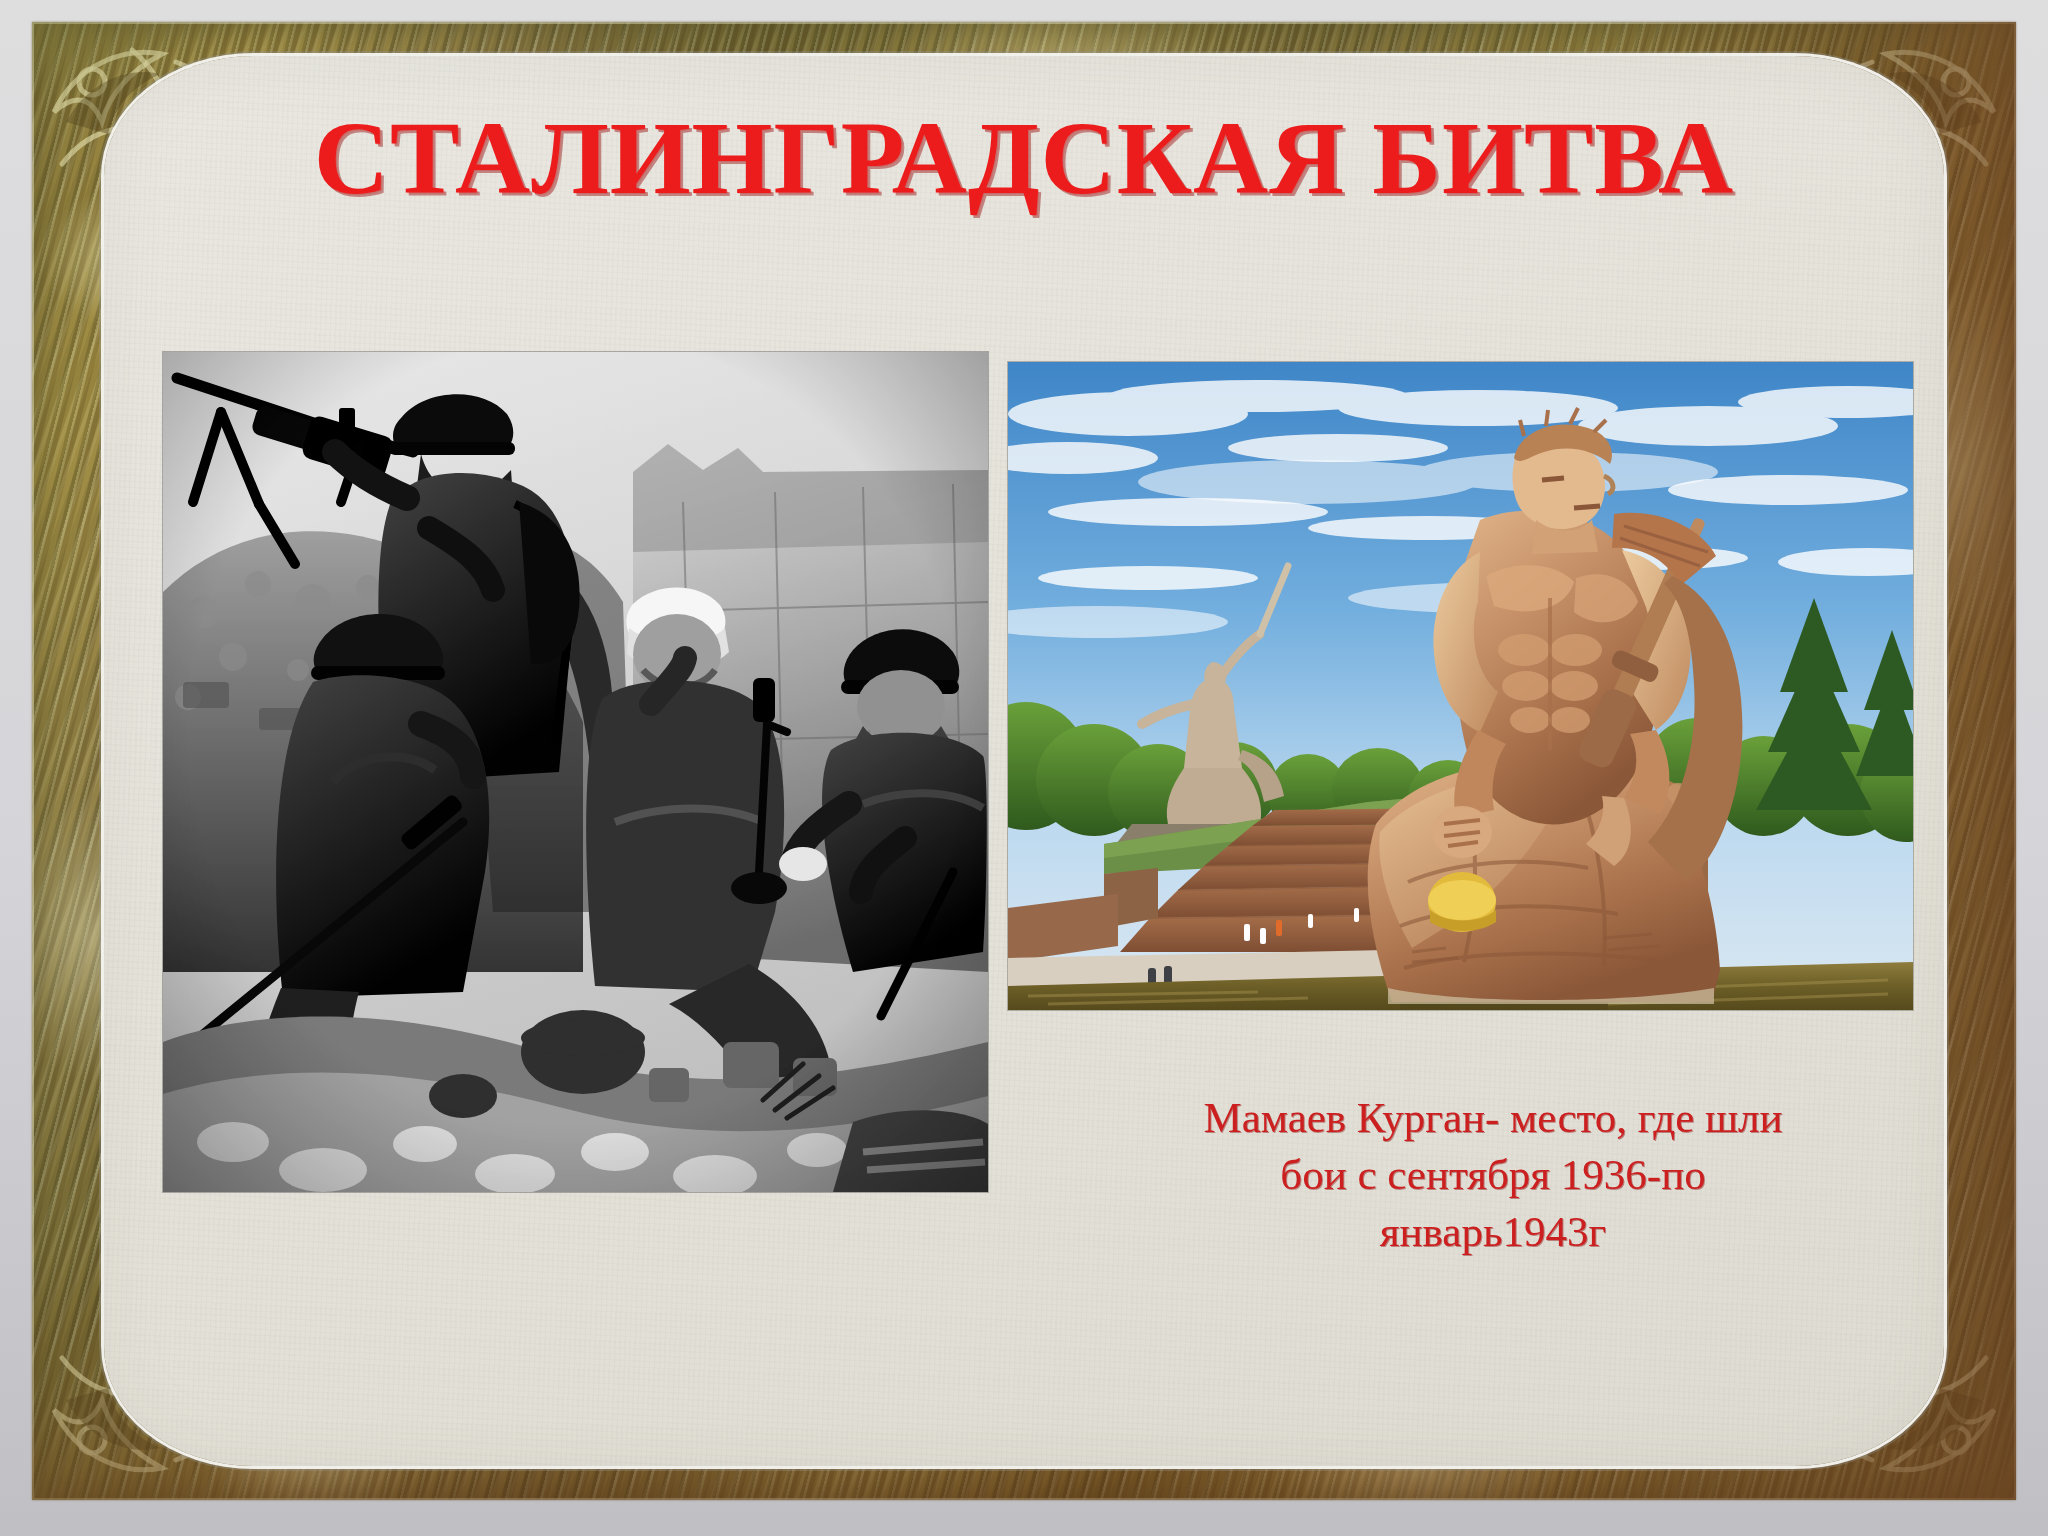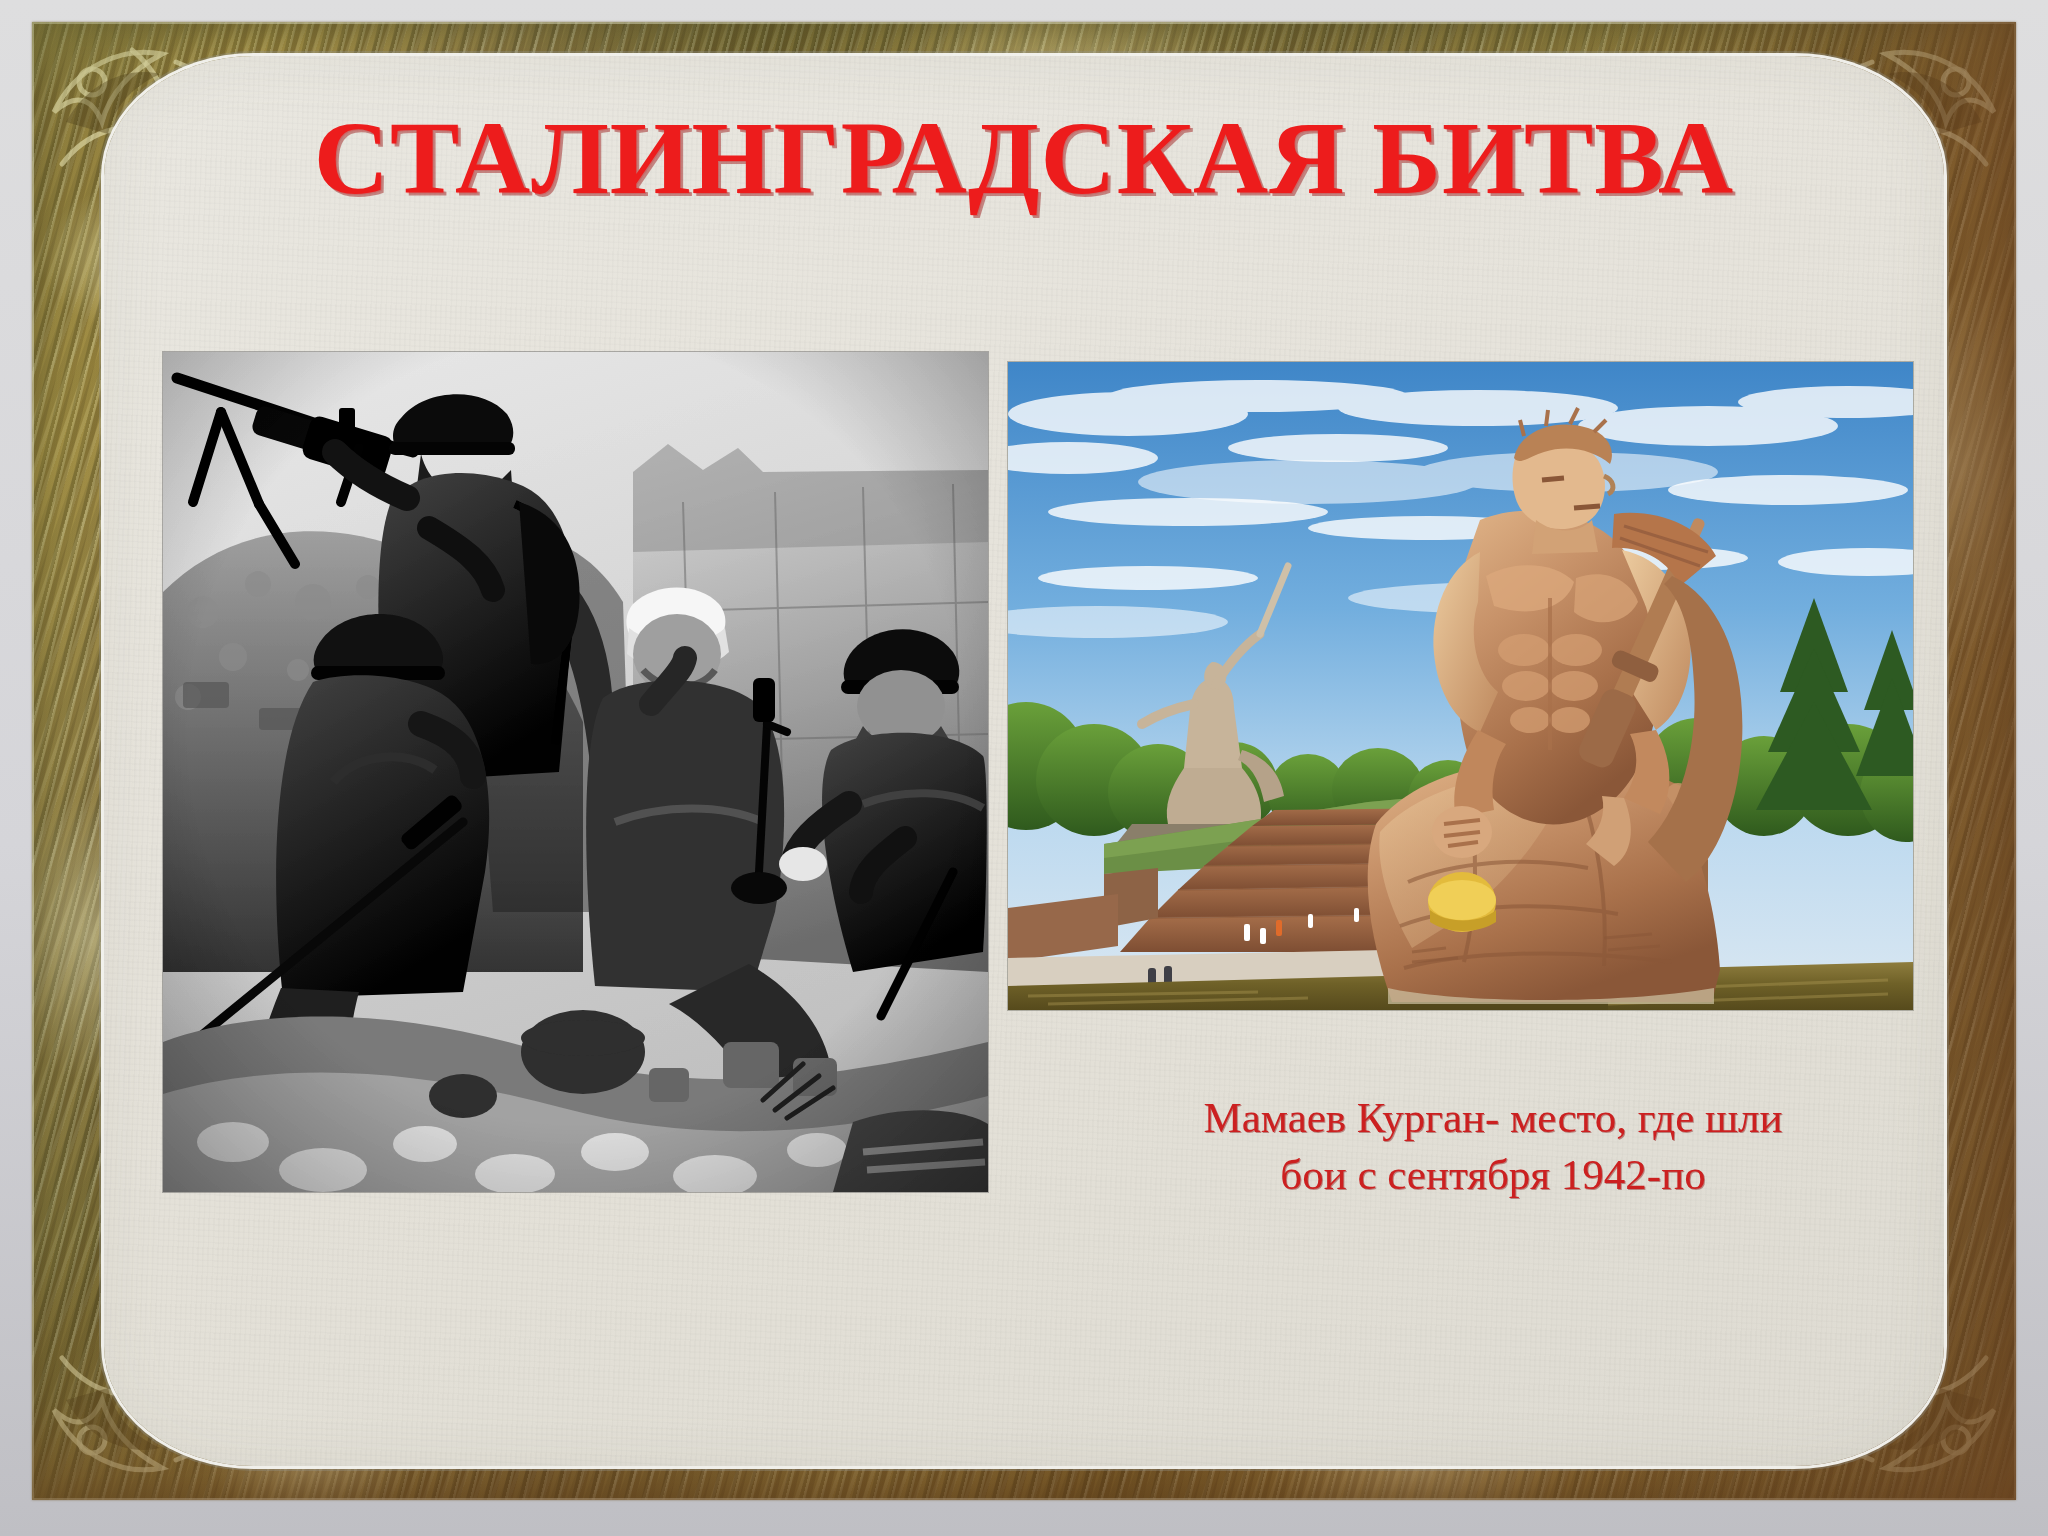--- a/index.html
+++ b/index.html
@@ -626,16 +626,17 @@
         <path d="M596 576 L644 572"></path>
           <path d="M600 588 L652 584"></path>
       </g>
 
       <rect width="905" height="648" fill="none"></rect>
     </svg>
   </div>
 
   <div class="caption">
     <span class="caption-line">Мамаев Курган- место, где шли</span>
-    <span class="caption-line">бои с сентября 1942-по</span>
+    <span class="caption-line">бои с сентября 1936-по</span>
+    <span class="caption-line">январь1943г</span>
   </div>
 
 </div>
 
 </body></html>

